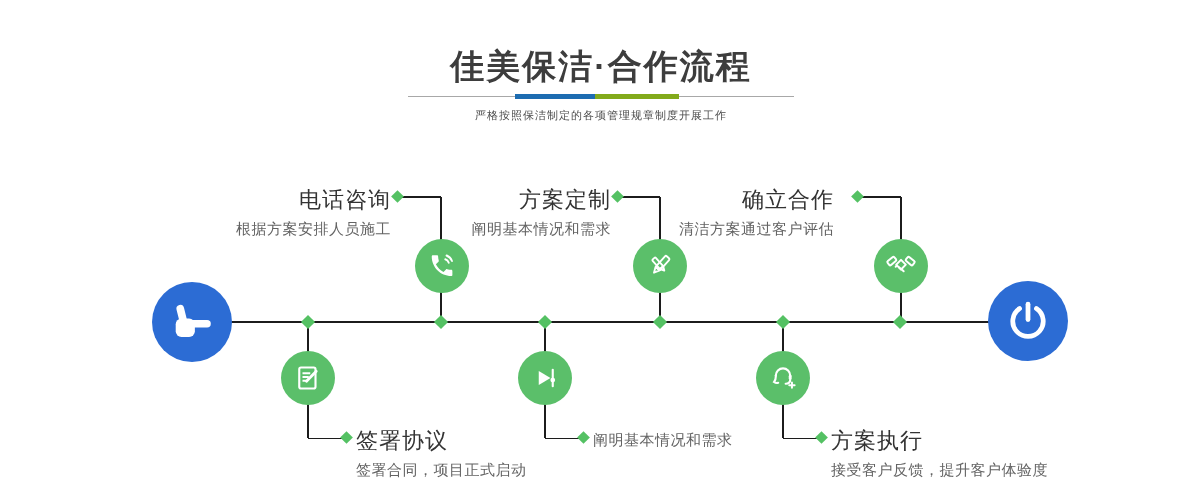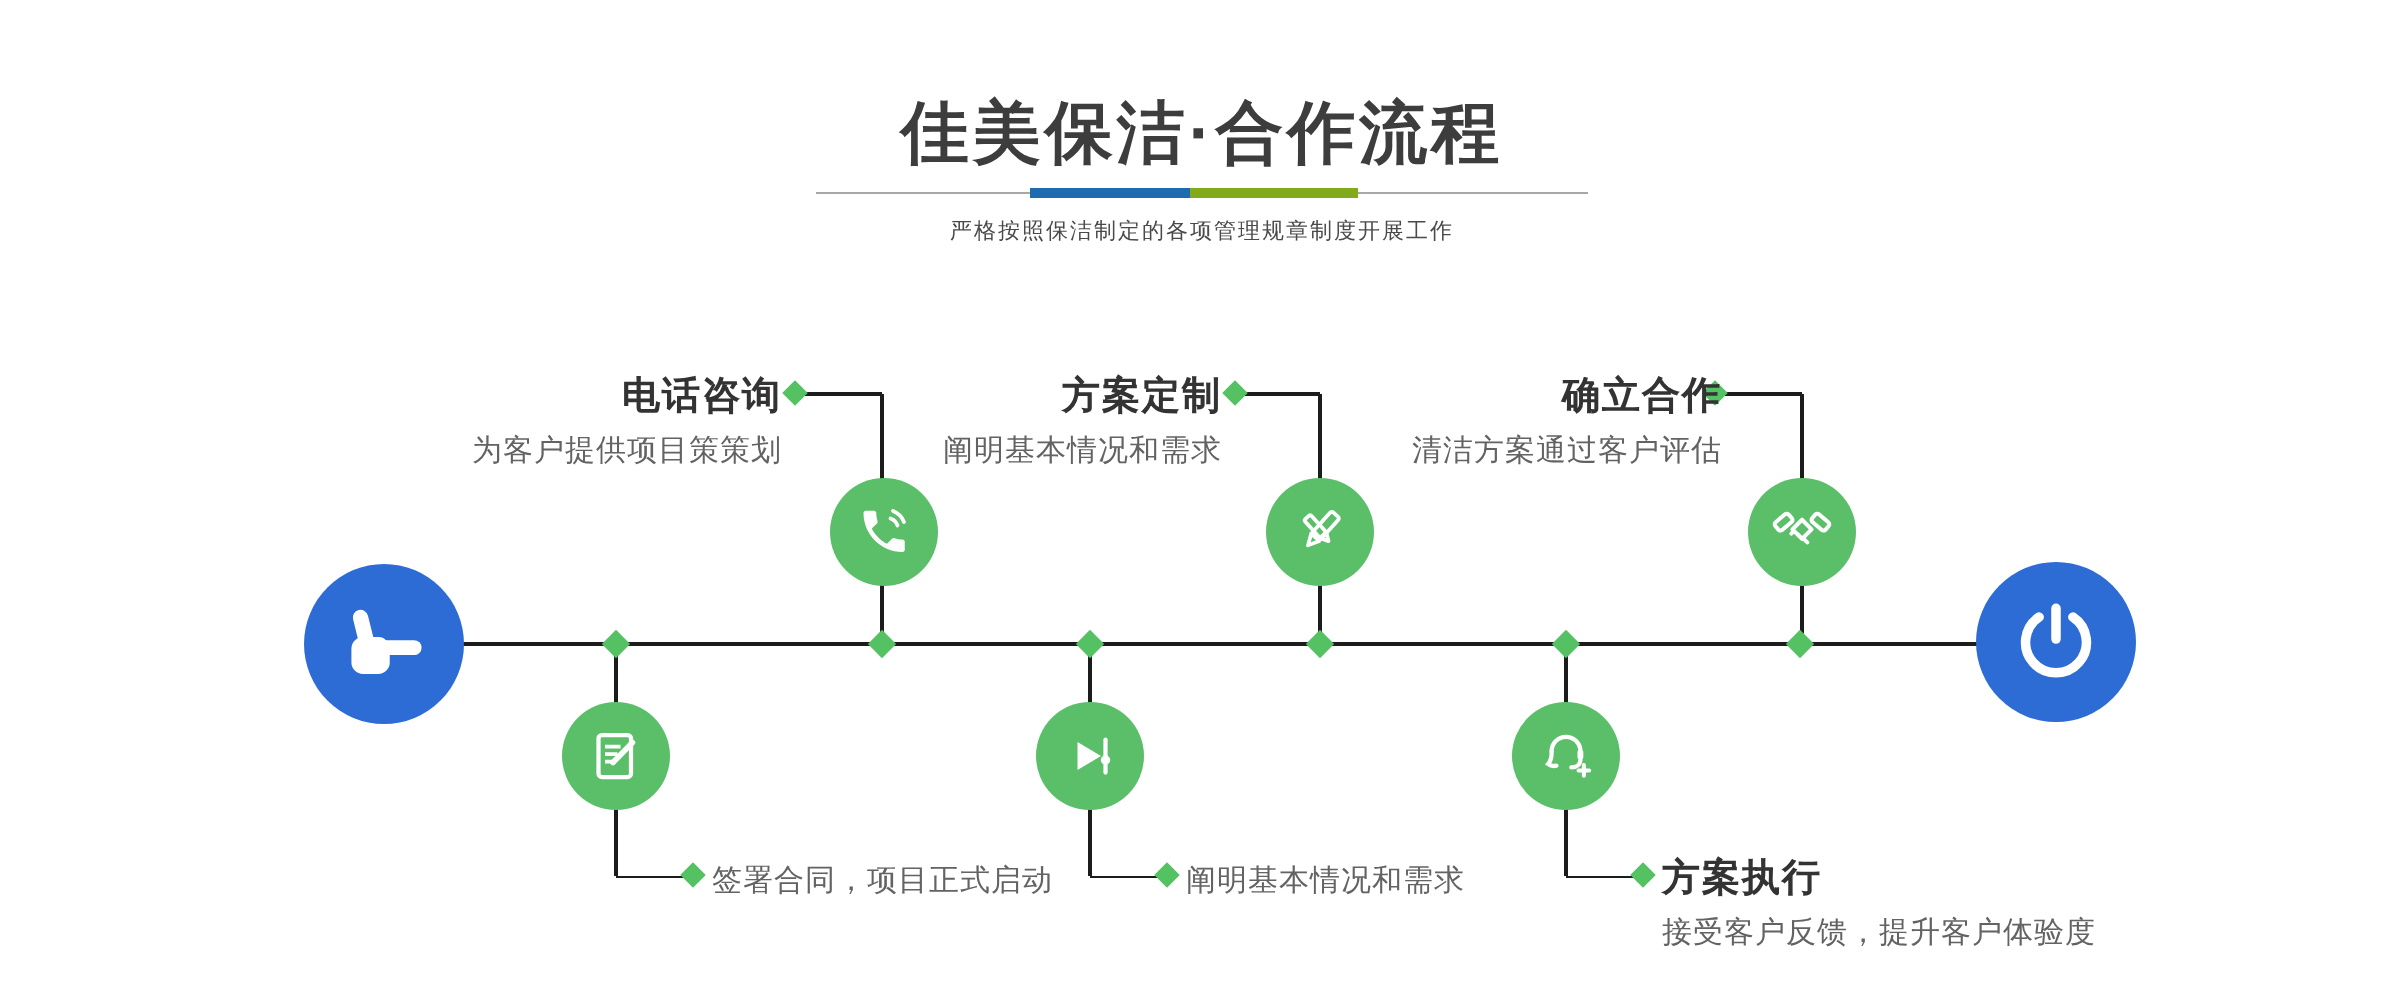--- a/index.html
+++ b/index.html
@@ -44,24 +44,24 @@
   .hl-b1 { left:308px; top:437.5px; width:36px; } .hl-b2 { left:545px; top:437.5px; width:36px; } .hl-b3 { left:783px; top:437.5px; width:36px; }
   
   .d-t1 { left:393px; top:192px; } .d-t2 { left:613px; top:192px; } .d-t3 { left:853px; top:192px; }
   .d-b1 { left:342px; top:433px; } .d-b2 { left:579px; top:433px; } .d-b3 { left:817px; top:433px; }
   
   .d-n1 { left:303px; top:317px; } .d-n2 { left:436px; top:317px; } .d-n3 { left:540px; top:317px; }
   .d-n4 { left:655px; top:317px; } .d-n5 { left:778px; top:317px; } .d-n6 { left:895px; top:317px; }
 
   
   .step-label { position:absolute; z-index:4; }
-  .step-label .t { font-size:19px; font-weight:bold; color:#333; letter-spacing:1px; }
+  .step-label .t { font-size:22px; font-weight:normal; color:#333; letter-spacing:1px; }
   .step-label .d { font-size:15px; color:#636363; margin-top:5px; letter-spacing:0.5px; }
   .step-label.top { text-align:right; top:185px; }
-  .lbl-t1 { right:811px; } .lbl-t2 { right:591px;margin-left:36px; } .lbl-t3 { right:341px; }
+  .lbl-t1 { right:811px; } .lbl-t2 { right:591px;margin-left:36px; } .lbl-t3 { right:368px; }
   .step-label.bottom { text-align:left; top:426px; }
   .lbl-b1 { left:356px; } .lbl-b2 { left:593px; } .lbl-b3 { left:831px; }
 </style>
 </head>
 <body>
 
 <div class="canvas">
 
   <div class="page-title">佳美保洁·合作流程</div>
   <div class="divider">
@@ -192,32 +192,33 @@
           <rect x="16.3" y="9.6" width="2.2" height="3.8" rx="1.1" fill="#fff" stroke="none"></rect>
           <path d="M17.4 13.4 c0 1.8 -1.5 2.9 -3.4 2.9"></path>
           <path d="M18.7 15.4 v4 M16.7 17.4 h4" stroke-width="1.5"></path>
         </g>
       </svg>
     </span>
   </div>
 
   <div class="step-label top lbl-t1">
     <div class="t">电话咨询</div>
-    <div class="d">为客户提供项目策策划</div>
+    <div class="d">根据方案安排人员施工</div>
   </div>
   <div class="step-label top lbl-t2">
     <div class="t">方案定制</div>
     <div class="d">阐明基本情况和需求</div>
   </div>
   <div class="step-label top lbl-t3">
     <div class="t">确立合作</div>
     <div class="d">清洁方案通过客户评估</div>
   </div>
 
   <div class="step-label bottom lbl-b1">
+    <div class="t">签署协议</div>
     <div class="d">签署合同，项目正式启动</div>
   </div>
   <div class="step-label bottom lbl-b2">
     <div class="d">阐明基本情况和需求</div>
   </div>
   <div class="step-label bottom lbl-b3">
     <div class="t">方案执行</div>
     <div class="d">接受客户反馈，提升客户体验度</div>
   </div>
 

